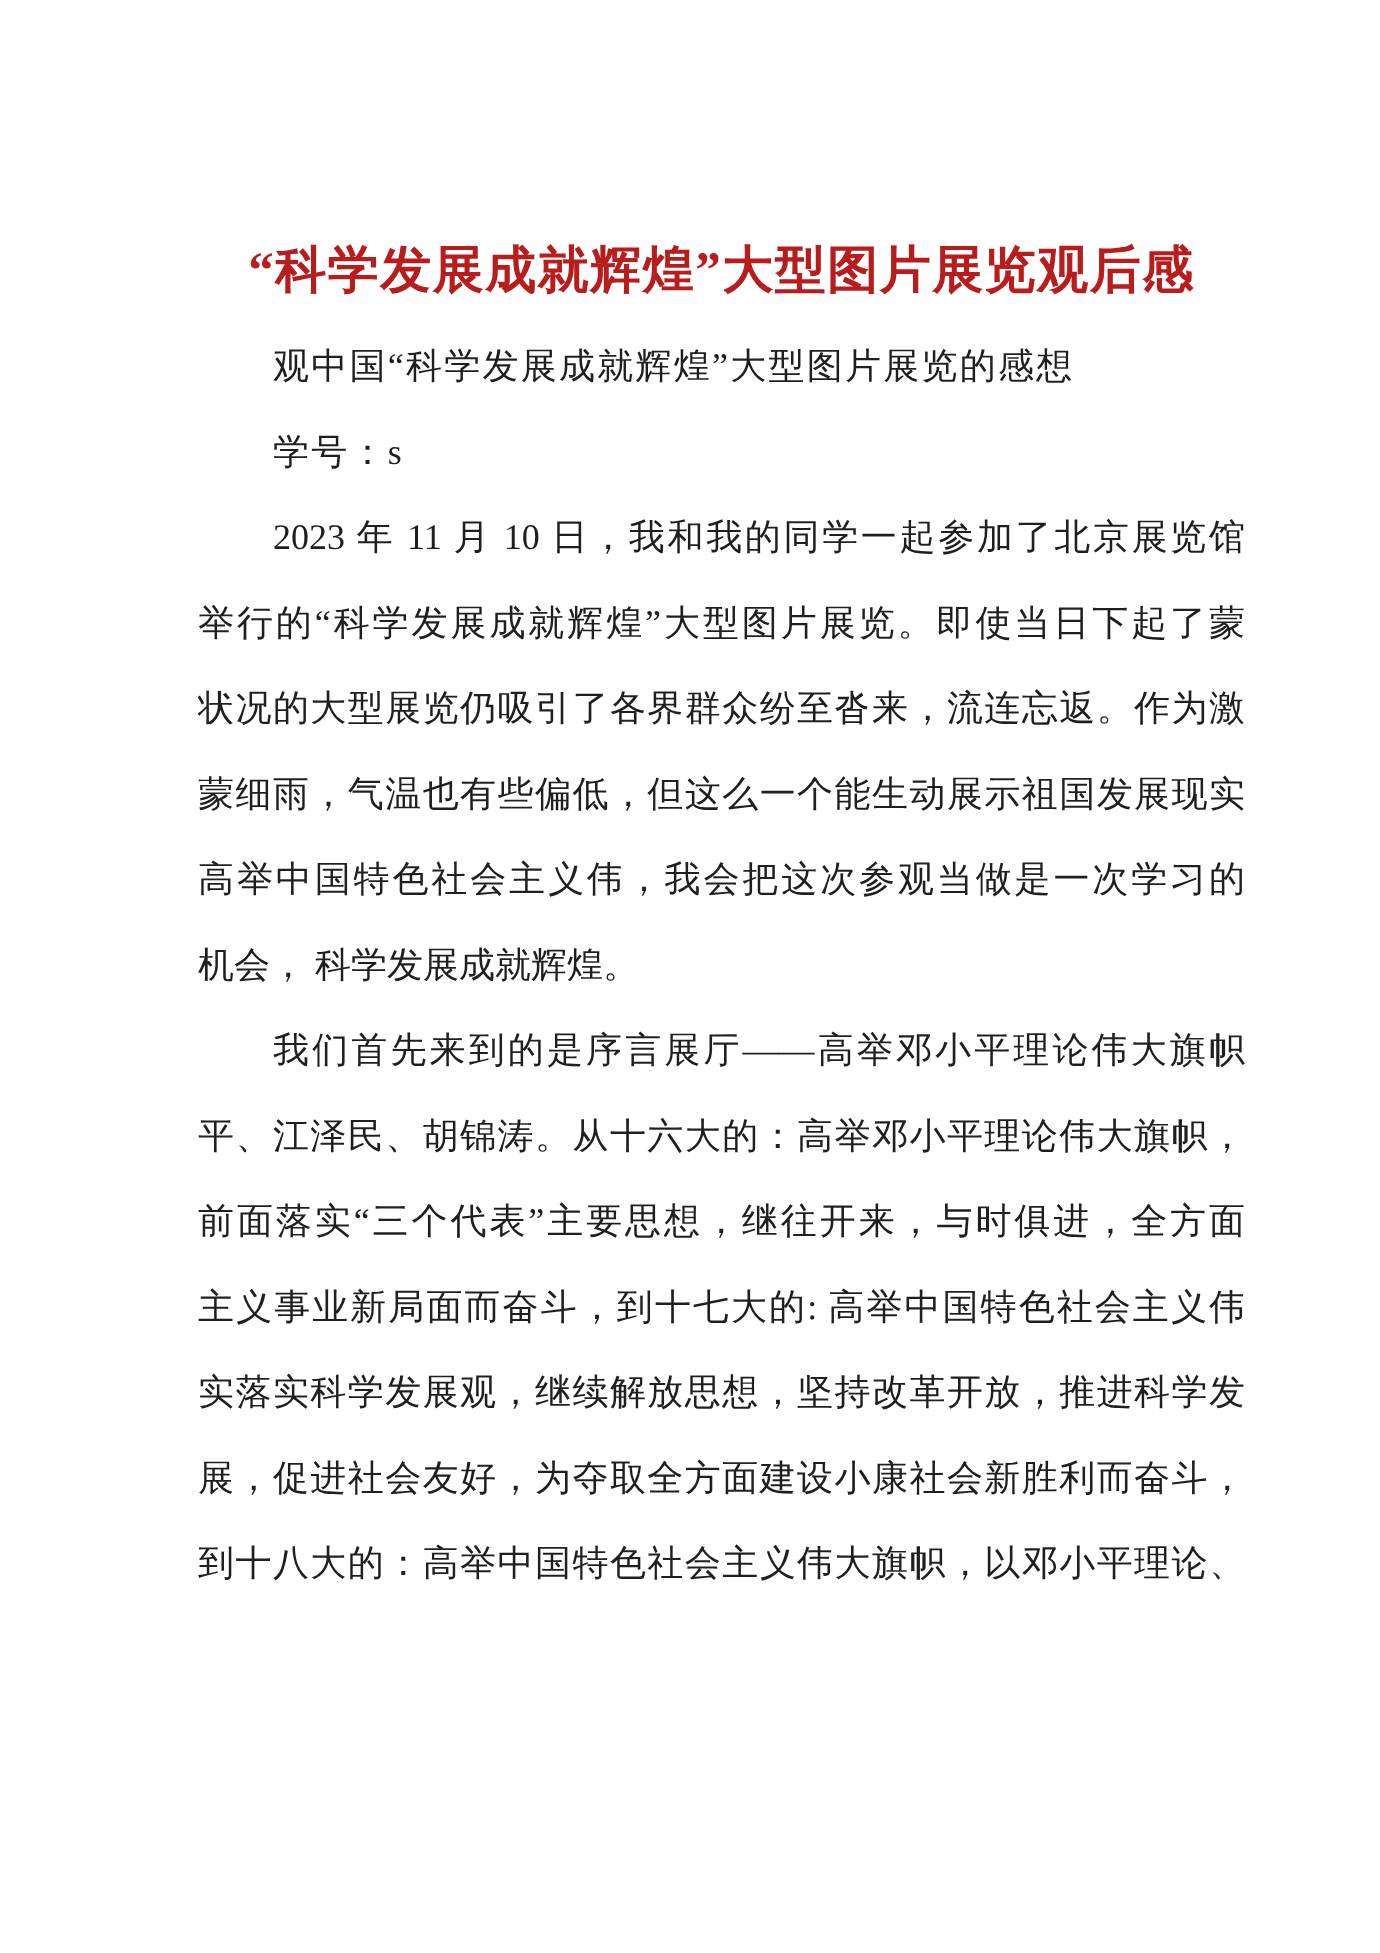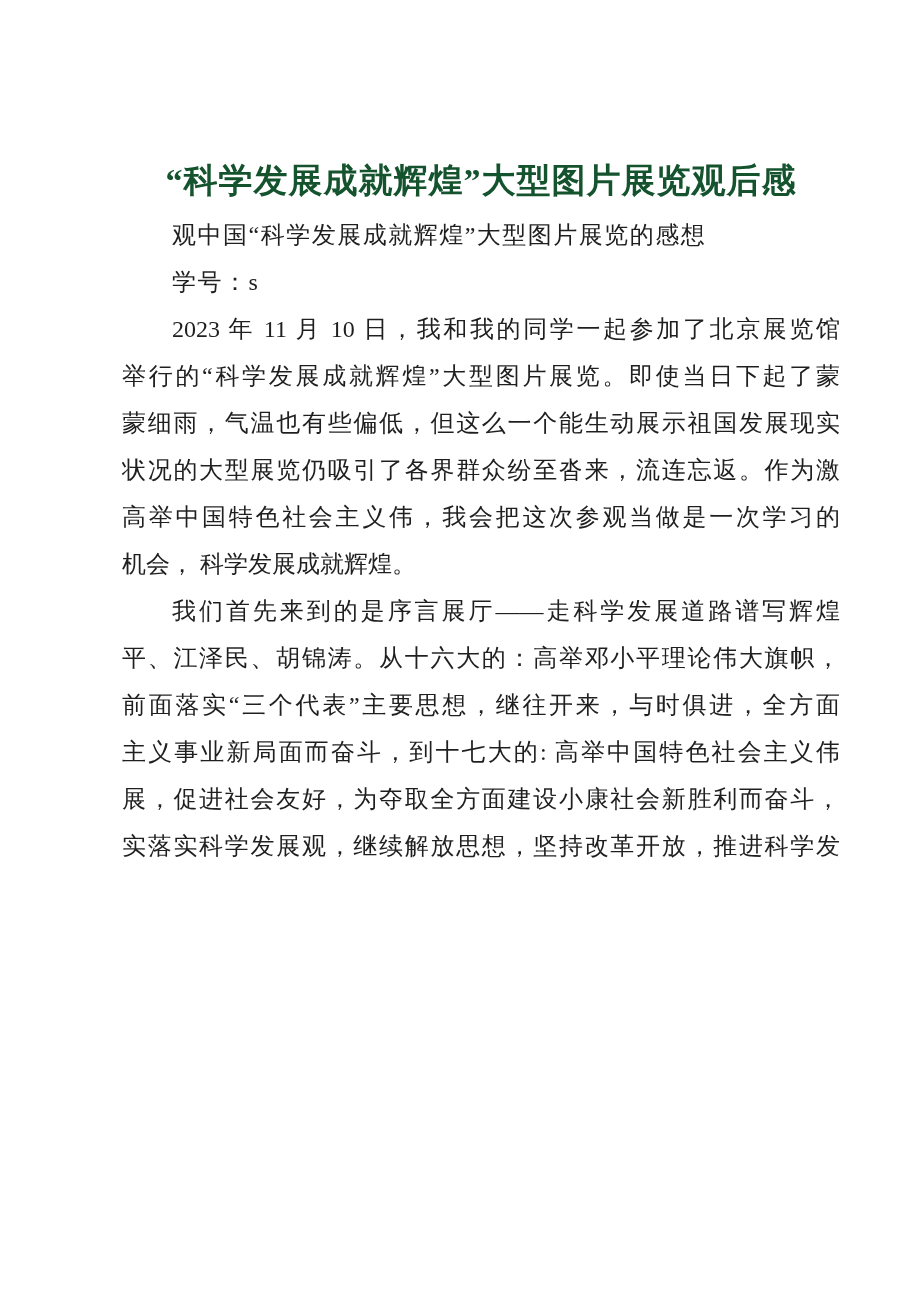--- a/index.html
+++ b/index.html
@@ -21,27 +21,27 @@
     width: 718px;
     color: #1f1f1f;
     font-size: 24px;
   }
   .doc-title {
     margin: 0;
     height: 62px;
     line-height: 62px;
     font-size: 34px;
     font-weight: 700;
-    color: #14532d;
+    color: #b91c1c;
     text-align: center;
     letter-spacing: 1px;
     white-space: nowrap;
   }
   .line {
-    margin: 0;
+    margin: 10px;
     height: 47px;
     line-height: 47px;
     overflow: hidden;
   }
   .meta .line, .subtitle-line {
     letter-spacing: 1.5px;
   }
   .indent {
     text-indent: 50px;
   }
@@ -60,24 +60,25 @@
 
   <div class="meta">
 
       <p class="line indent">学号：s</p>
     </div>
 
   <div class="body-text">
 
   <p class="line indent justify">2023 年 11 月 10 日，我和我的同学一起参加了北京展览馆</p>
       <p class="line justify">举行的“科学发展成就辉煌”大型图片展览。即使当日下起了蒙</p>
+      <p class="line justify">状况的大型展览仍吸引了各界群众纷至沓来，流连忘返。作为激</p>
       <p class="line justify">蒙细雨，气温也有些偏低，但这么一个能生动展示祖国发展现实</p>
-      <p class="line justify">状况的大型展览仍吸引了各界群众纷至沓来，流连忘返。作为激</p>
       <p class="line justify">高举中国特色社会主义伟，我会把这次参观当做是一次学习的</p>
       <p class="line">机会， 科学发展成就辉煌。</p>
-      <p class="line indent justify">我们首先来到的是序言展厅——走科学发展道路谱写辉煌</p>
+      <p class="line indent justify">我们首先来到的是序言展厅——高举邓小平理论伟大旗帜</p>
       <p class="line justify">平、江泽民、胡锦涛。从十六大的：高举邓小平理论伟大旗帜，</p>
       <p class="line justify">前面落实“三个代表”主要思想，继往开来，与时俱进，全方面</p>
       <p class="line justify">主义事业新局面而奋斗，到十七大的: 高举中国特色社会主义伟</p>
+      <p class="line justify">实落实科学发展观，继续解放思想，坚持改革开放，推进科学发</p>
       <p class="line justify">展，促进社会友好，为夺取全方面建设小康社会新胜利而奋斗，</p>
-      <p class="line justify">实落实科学发展观，继续解放思想，坚持改革开放，推进科学发</p>
+      <p class="line justify">到十八大的：高举中国特色社会主义伟大旗帜，以邓小平理论、</p>
     </div>
 </div>
 
 </body></html>

